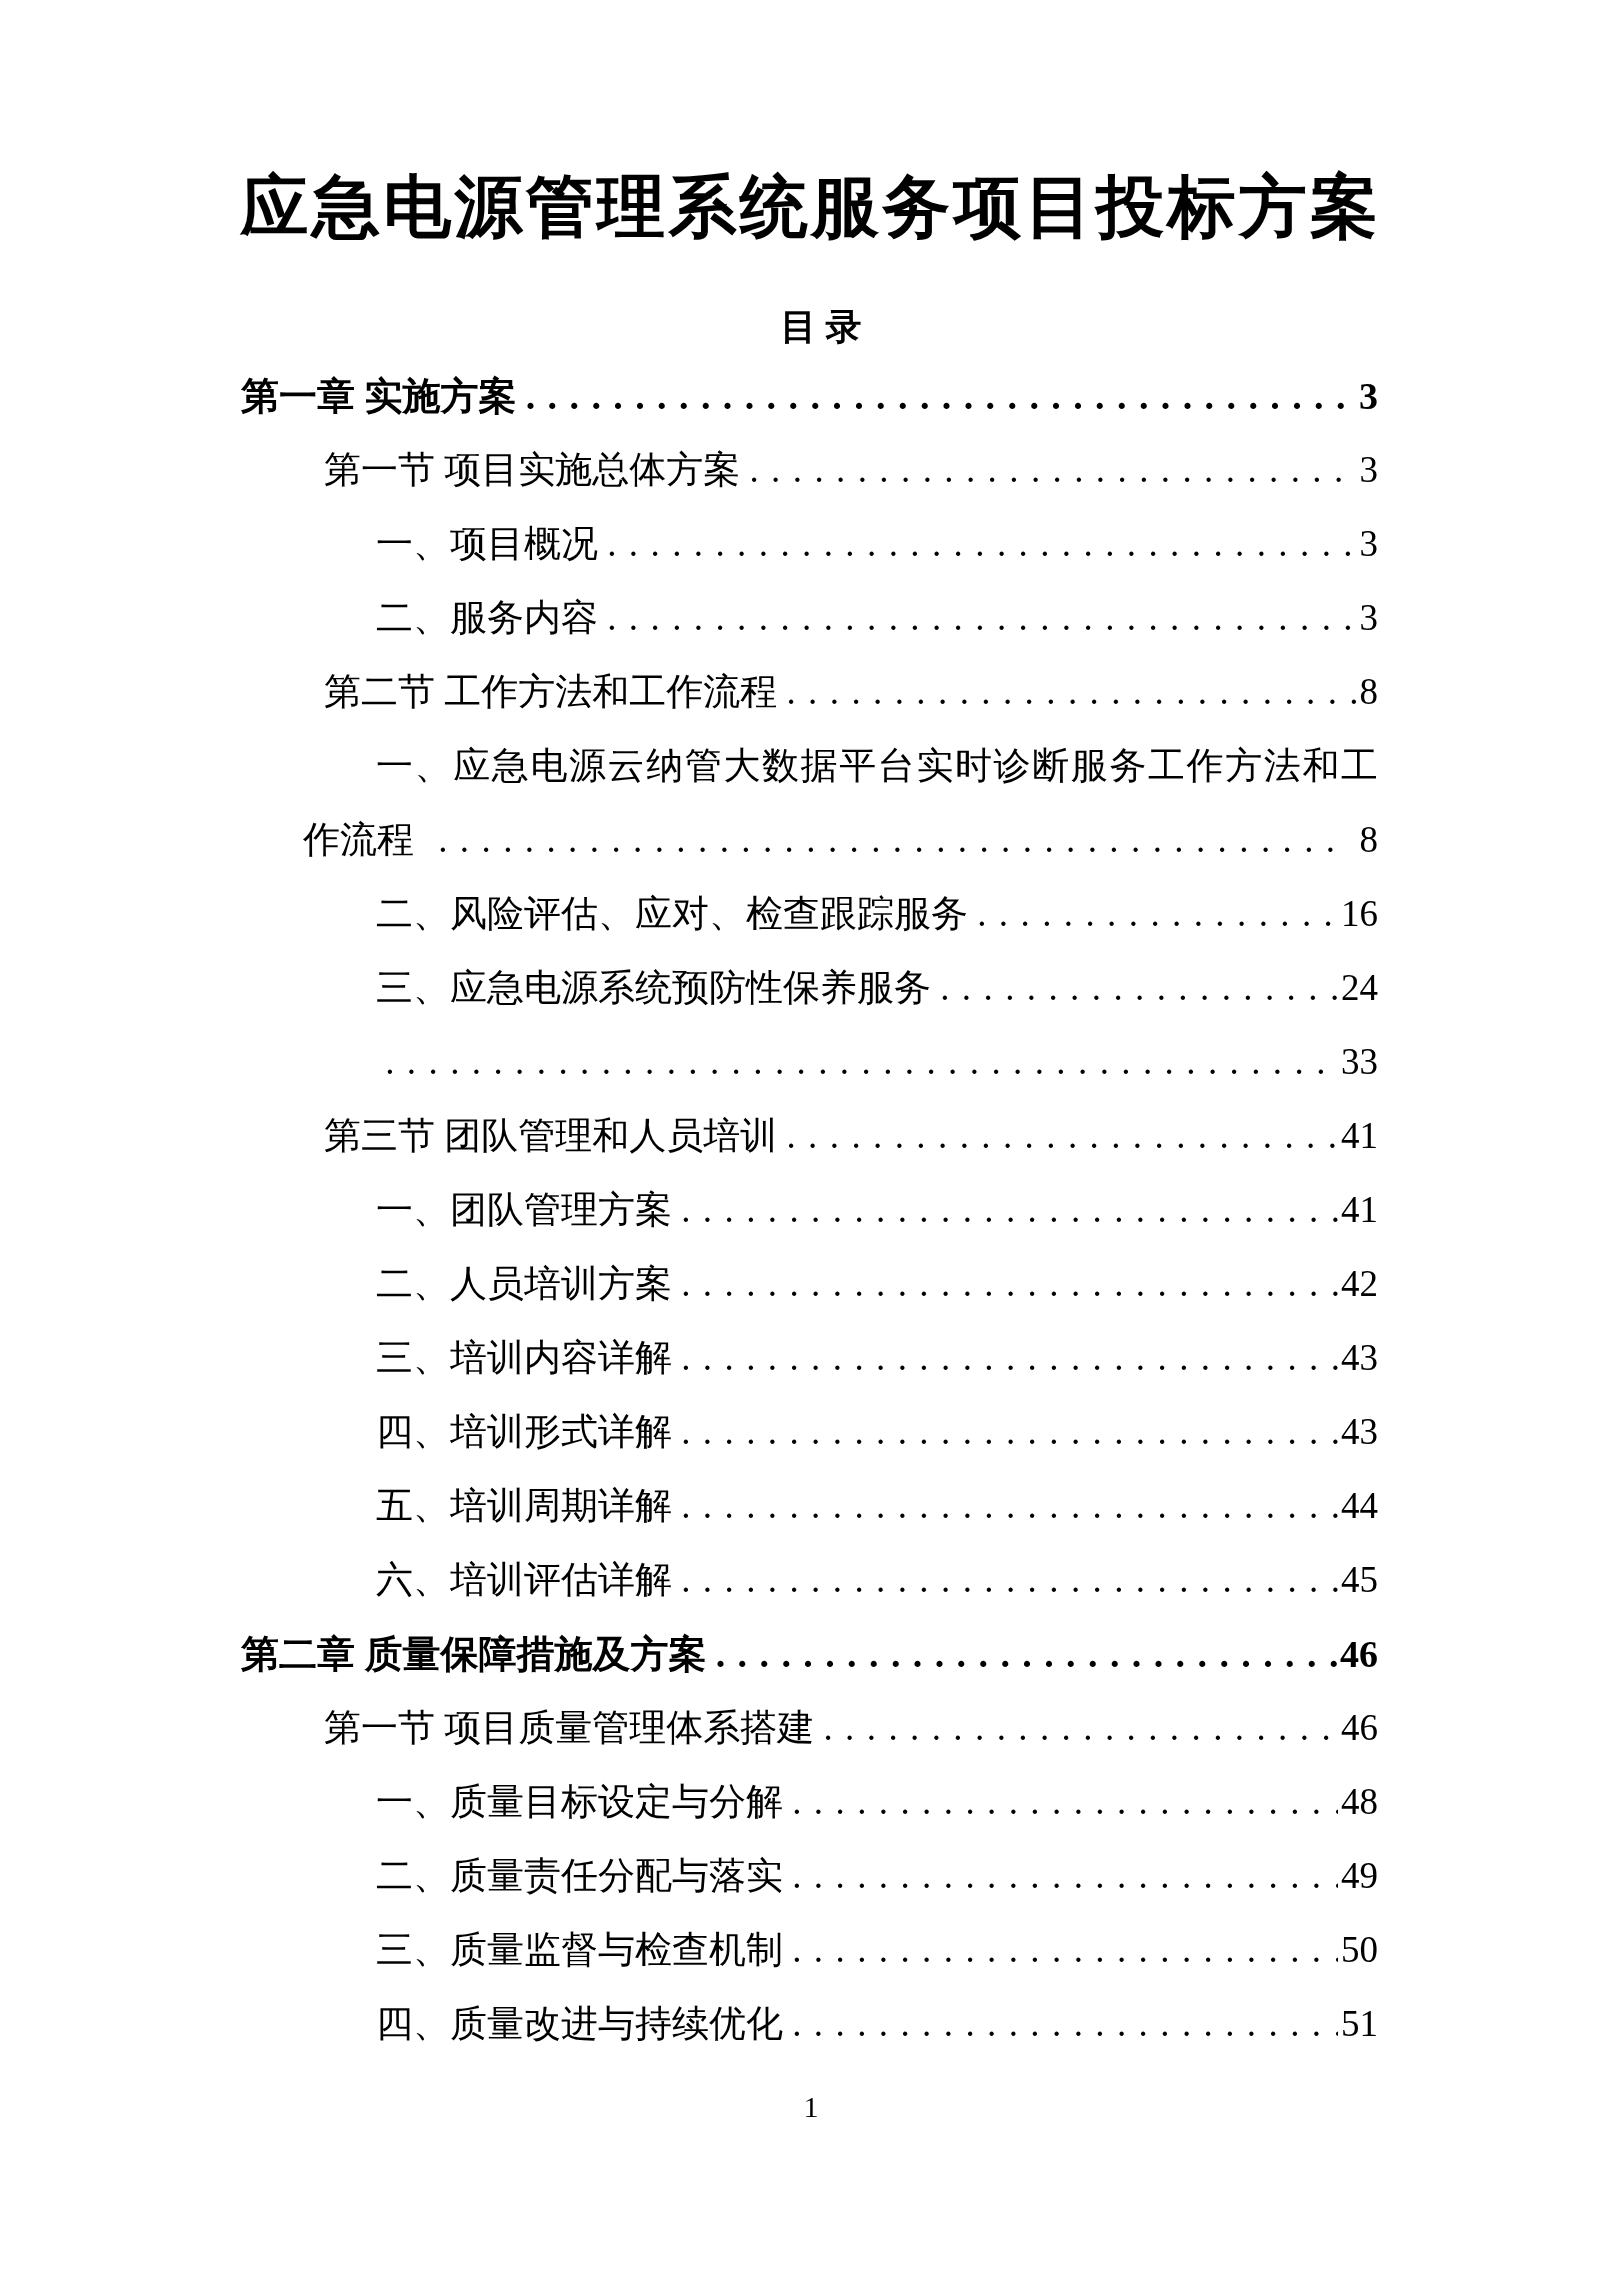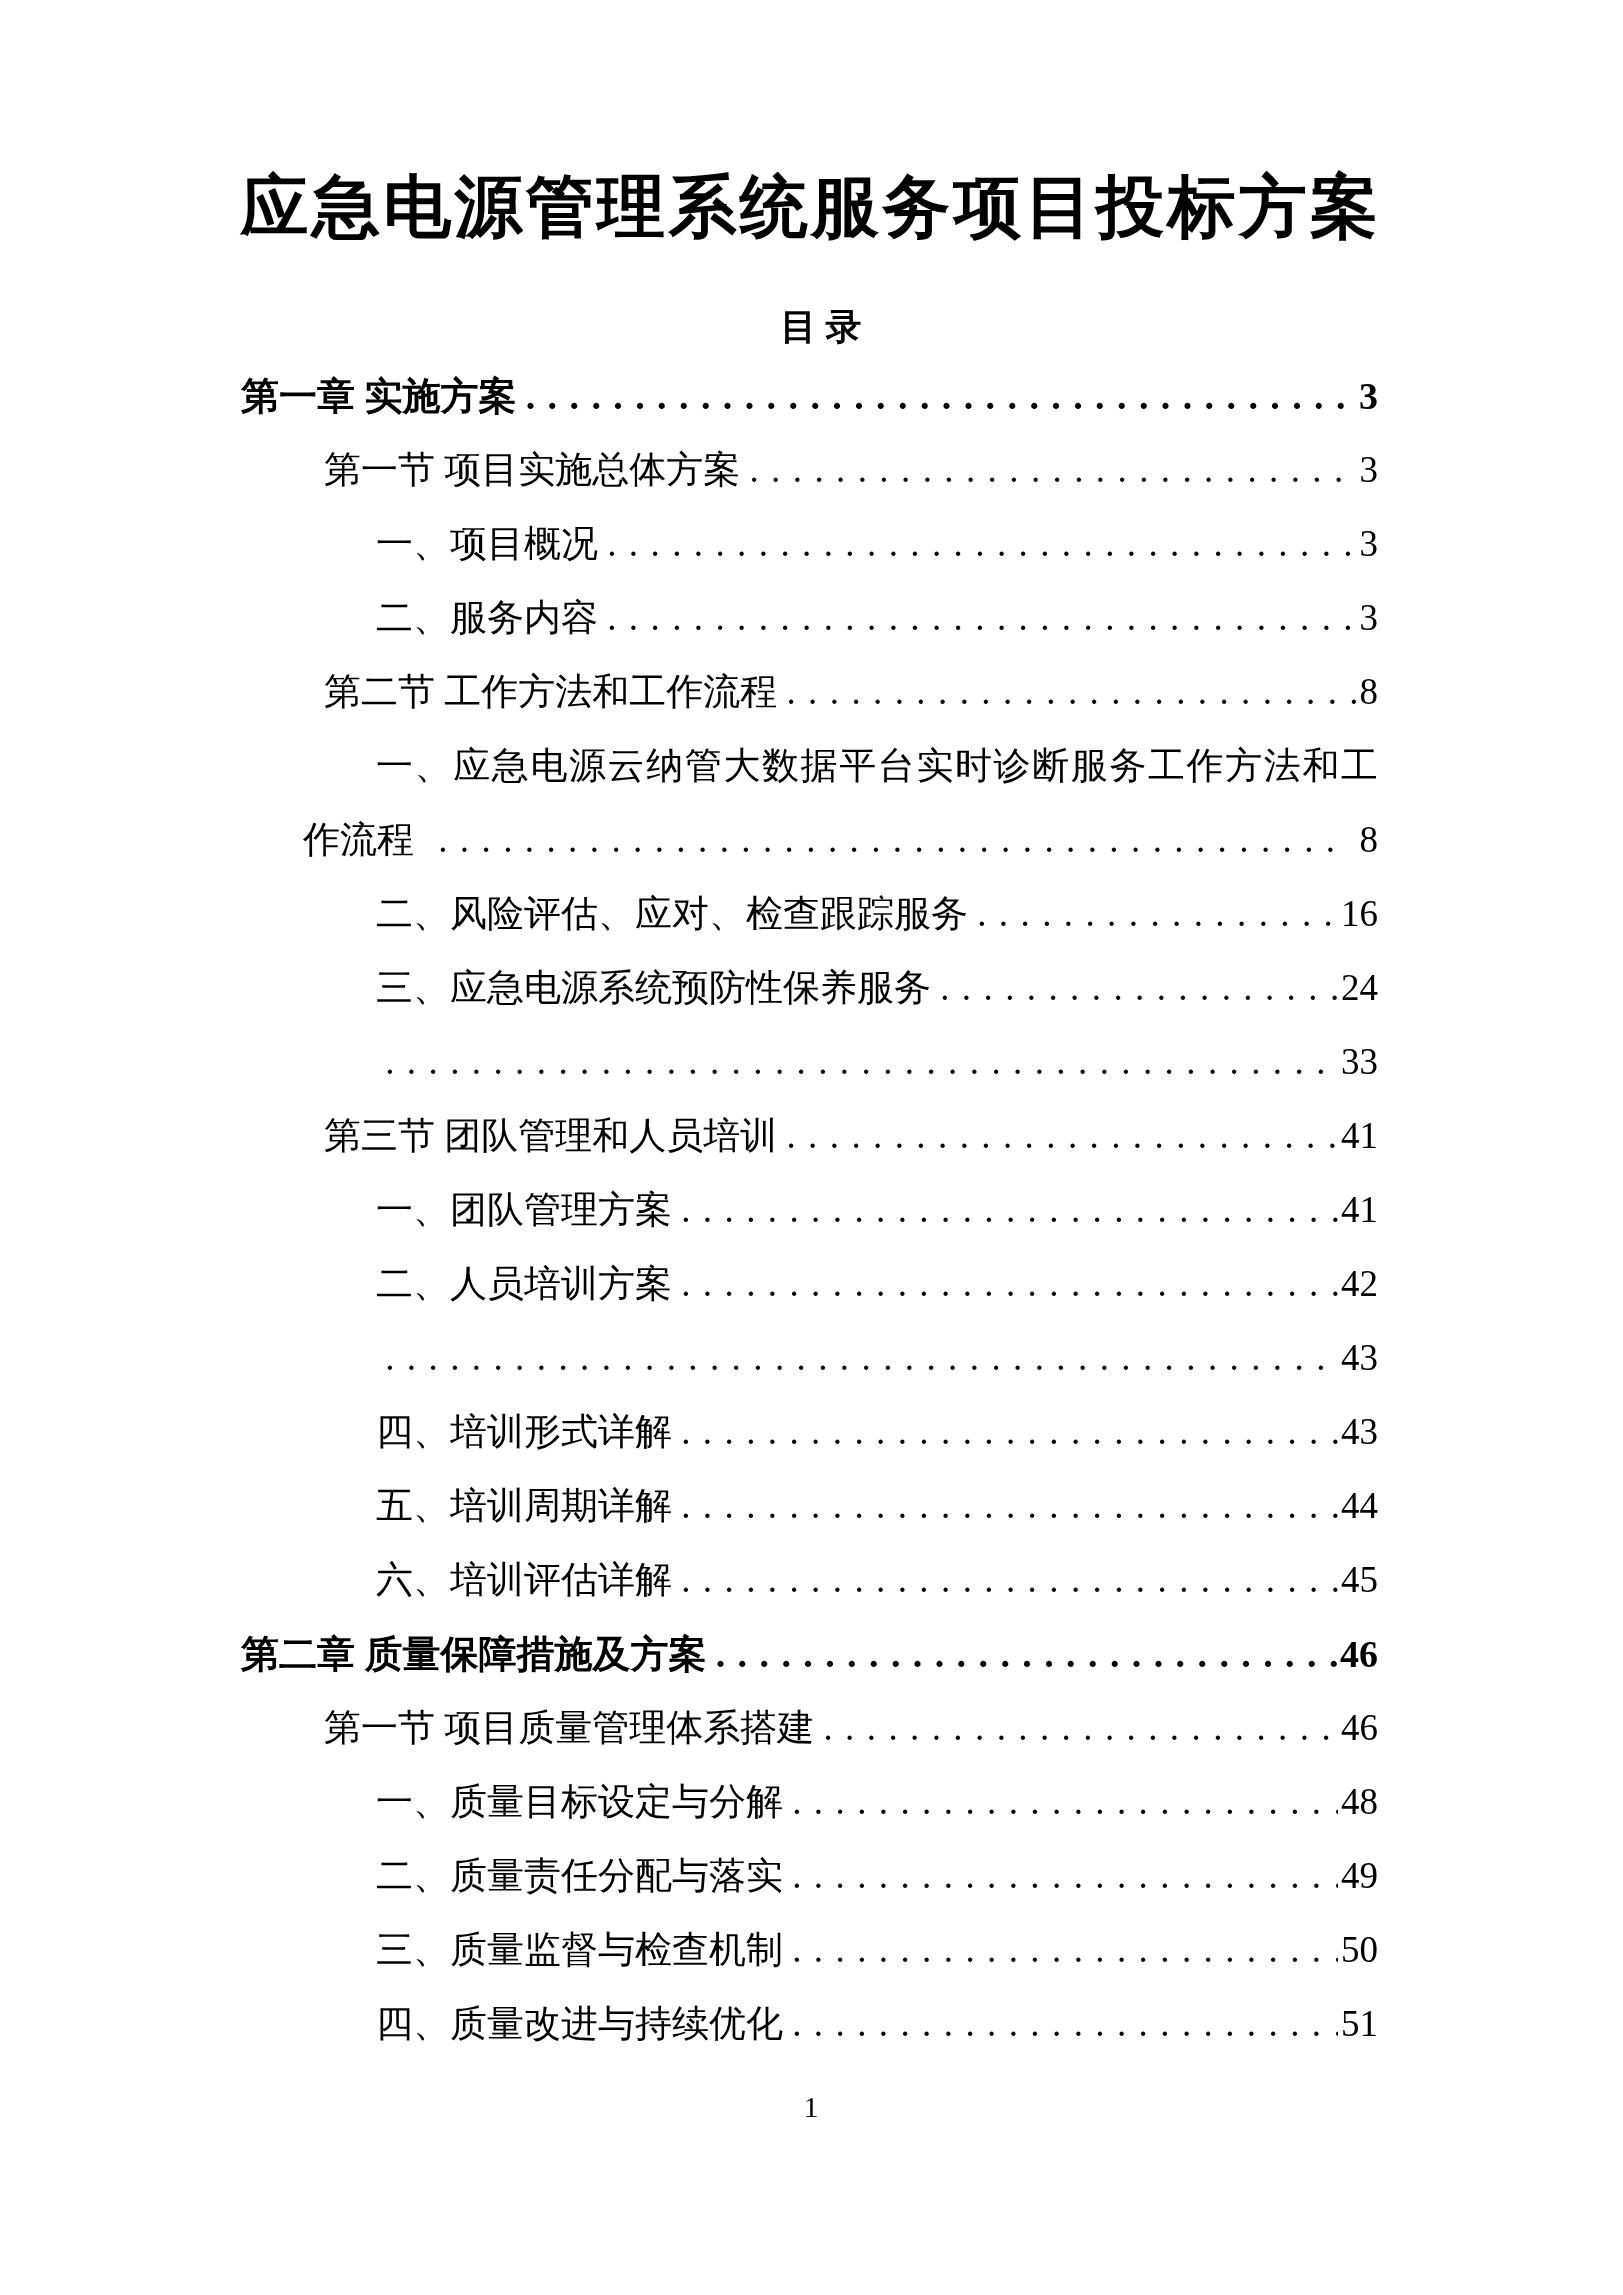--- a/index.html
+++ b/index.html
@@ -156,20 +156,21 @@
         <span class="toc-label">一、团队管理方案</span>
         <span class="toc-dots" aria-hidden="true">......................................................................</span>
         <span class="toc-page">41</span>
       </div>
       <div class="toc-row level-item">
         <span class="toc-label">二、人员培训方案</span>
         <span class="toc-dots" aria-hidden="true">......................................................................</span>
         <span class="toc-page">42</span>
       </div>
       <div class="toc-row level-item">
+        <span class="toc-label">三、培训内容详解</span>
         <span class="toc-dots" aria-hidden="true">......................................................................</span>
         <span class="toc-page">43</span>
       </div>
       <div class="toc-row level-item">
         <span class="toc-label">四、培训形式详解</span>
         <span class="toc-dots" aria-hidden="true">......................................................................</span>
         <span class="toc-page">43</span>
       </div>
       <div class="toc-row level-item">
         <span class="toc-label">五、培训周期详解</span>

